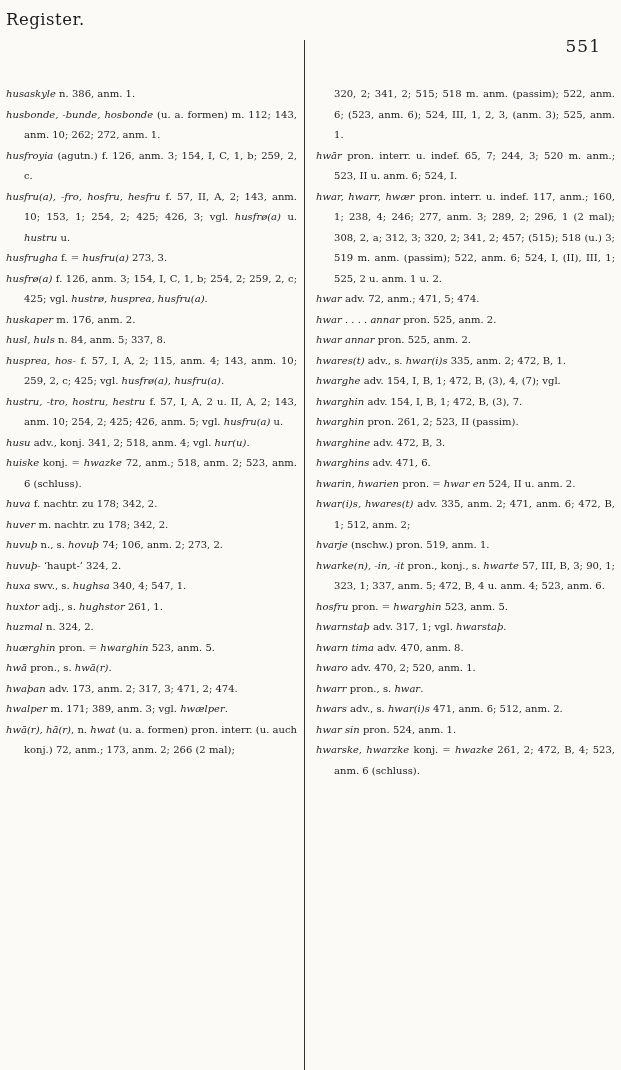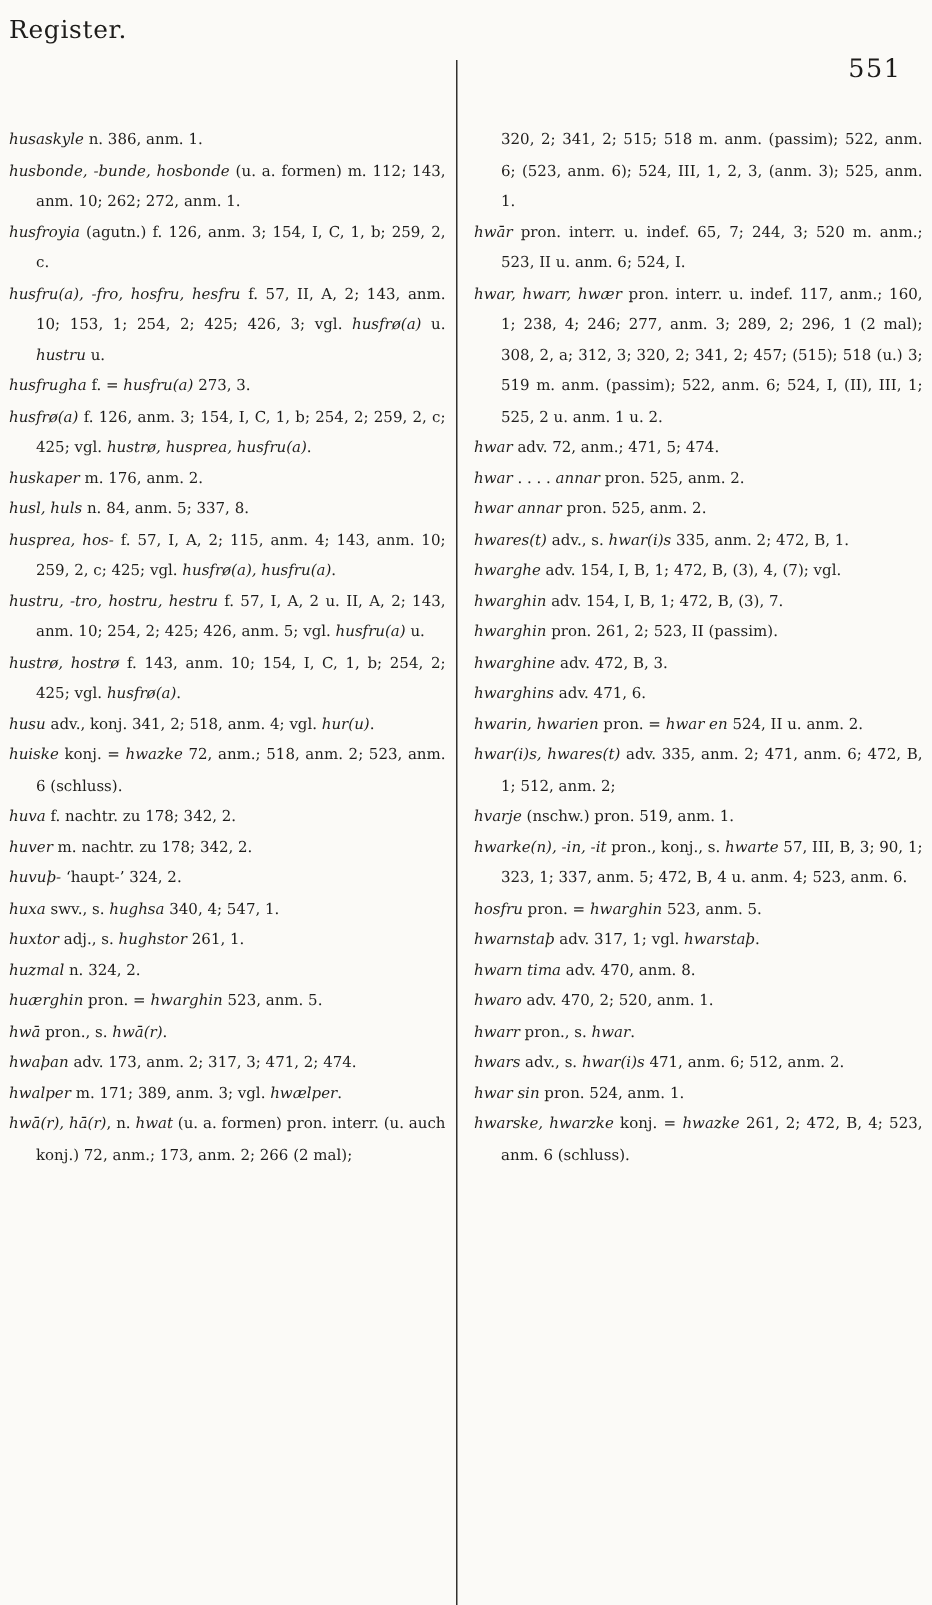--- a/index.html
+++ b/index.html
@@ -71,25 +71,25 @@
         <p class="entry"><i>husaskyle</i><span> n. 386, anm. 1.</span></p>
         <p class="entry"><i>husbonde, -bunde, hosbonde</i><span> (u. a. formen) m. 112; 143, anm. 10; 262; 272, anm. 1.</span></p>
         <p class="entry"><i>husfroyia</i><span> (agutn.) f. 126, anm. 3; 154, I, C, 1, b; 259, 2, c.</span></p>
         <p class="entry"><i>husfru(a), -fro, hosfru, hesfru</i><span> f. 57, II, A, 2; 143, anm. 10; 153, 1; 254, 2; 425; 426, 3; vgl. </span><i>husfrø(a)</i><span> u. </span><i>hustru</i><span> u.</span></p>
         <p class="entry"><i>husfrugha</i><span> f. = </span><i>husfru(a)</i><span> 273, 3.</span></p>
         <p class="entry"><i>husfrø(a)</i><span> f. 126, anm. 3; 154, I, C, 1, b; 254, 2; 259, 2, c; 425; vgl. </span><i>hustrø, husprea, husfru(a)</i><span>.</span></p>
         <p class="entry"><i>huskaper</i><span> m. 176, anm. 2.</span></p>
         <p class="entry"><i>husl, huls</i><span> n. 84, anm. 5; 337, 8.</span></p>
         <p class="entry"><i>husprea, hos-</i><span> f. 57, I, A, 2; 115, anm. 4; 143, anm. 10; 259, 2, c; 425; vgl. </span><i>husfrø(a), husfru(a)</i><span>.</span></p>
         <p class="entry"><i>hustru, -tro, hostru, hestru</i><span> f. 57, I, A, 2 u. II, A, 2; 143, anm. 10; 254, 2; 425; 426, anm. 5; vgl. </span><i>husfru(a)</i><span> u.</span></p>
-        <p class="entry"><i>hustrø, hostrø</i><span> f. 143, anm. 10; 154, I, C, 1, b; 254, 2; 425; vgl. </span><i>husfrø(a)</i><span>.</span></p>
         <p class="entry"><i>husu</i><span> adv., konj. 341, 2; 518, anm. 4; vgl. </span><i>hur(u)</i><span>.</span></p>
         <p class="entry"><i>huiske</i><span> konj. = </span><i>hwazke</i><span> 72, anm.; 518, anm. 2; 523, anm. 6 (schluss).</span></p>
         <p class="entry"><i>huva</i><span> f. nachtr. zu 178; 342, 2.</span></p>
         <p class="entry"><i>huver</i><span> m. nachtr. zu 178; 342, 2.</span></p>
+        <p class="entry"><i>huvuþ</i><span> n., s. </span><i>hovuþ</i><span> 74; 106, anm. 2; 273, 2.</span></p>
         <p class="entry"><i>huvuþ-</i><span> ‘haupt-’ 324, 2.</span></p>
         <p class="entry"><i>huxa</i><span> swv., s. </span><i>hughsa</i><span> 340, 4; 547, 1.</span></p>
         <p class="entry"><i>huxtor</i><span> adj., s. </span><i>hughstor</i><span> 261, 1.</span></p>
         <p class="entry"><i>huzmal</i><span> n. 324, 2.</span></p>
         <p class="entry"><i>huærghin</i><span> pron. = </span><i>hwarghin</i><span> 523, anm. 5.</span></p>
         <p class="entry"><i>hwā</i><span> pron., s. </span><i>hwā(r)</i><span>.</span></p>
         <p class="entry"><i>hwaþan</i><span> adv. 173, anm. 2; 317, 3; 471, 2; 474.</span></p>
         <p class="entry"><i>hwalper</i><span> m. 171; 389, anm. 3; vgl. </span><i>hwælper</i><span>.</span></p>
         <p class="entry"><i>hwā(r), hā(r)</i><span>, n. </span><i>hwat</i><span> (u. a. formen) pron. interr. (u. auch konj.) 72, anm.; 173, anm. 2; 266 (2 mal);</span></p>
       </div>

